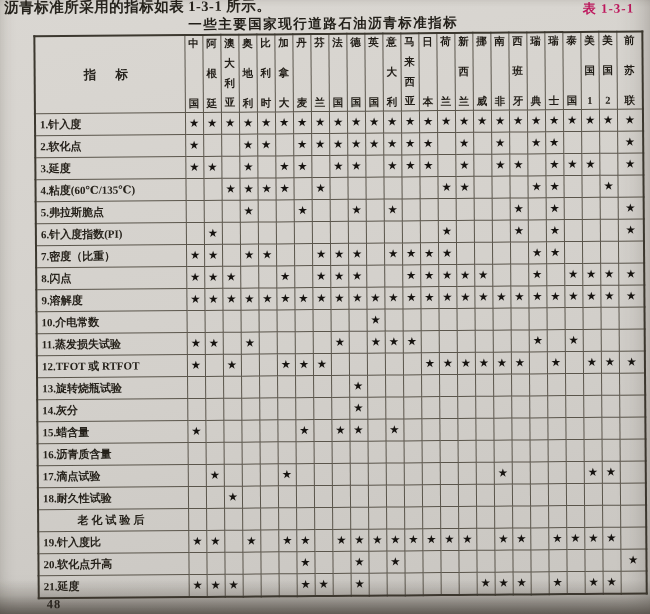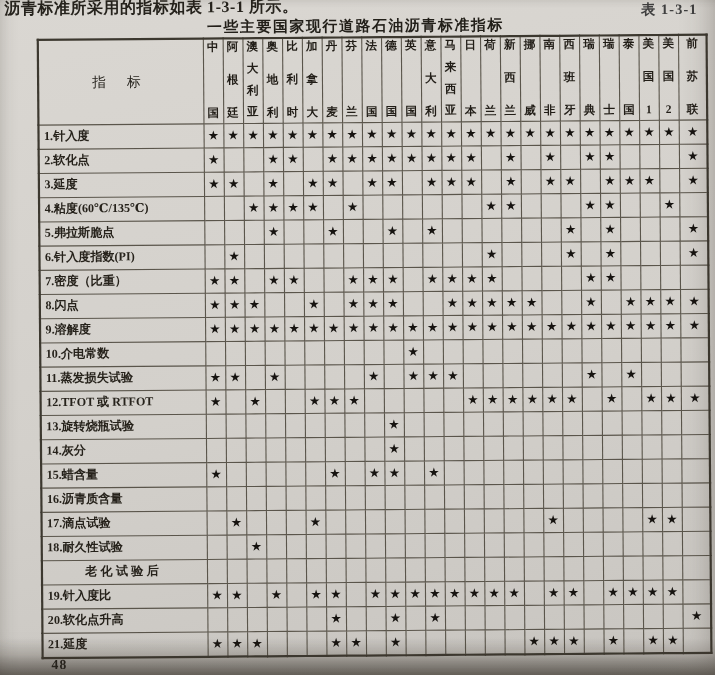--- a/index.html
+++ b/index.html
@@ -13,41 +13,41 @@
     transform:rotate(-0.45deg);
     transform-origin:50% 40%;
   }
   .intro-line{
     position:absolute;top:-4px;left:6px;
     font-size:14.5px;font-weight:700;color:#26231d;letter-spacing:0.5px;
     white-space:nowrap;
   }
   .table-ref{
     position:absolute;top:2px;right:14px;
-    font-size:13px;font-weight:600;color:#404040;letter-spacing:1px;
+    font-size:13px;font-weight:600;color:#be185d;letter-spacing:1px;
   }
   .main-title{
     position:absolute;top:15px;left:0;width:100%;text-align:center;
     font-size:13.5px;font-weight:700;color:#221f19;letter-spacing:1.5px;
   }
   .tbl{
     position:absolute;top:33px;left:35px;
     border-collapse:collapse;table-layout:fixed;
     background:transparent;
   }
   .tbl col.c-label{width:150px;}
   .tbl col.c-country{width:18px;}
   .tbl col.c-last{width:26px;}
   .tbl th,.tbl td{
     border:1px solid #5a554b;padding:0;margin:0;
     color:#221e18;
   }
   .tbl{border:2px solid #3c382f;}
   th.corner{
-    font-size:12.5px;font-weight:400;letter-spacing:8px;
+    font-size:12.5px;font-weight:700;letter-spacing:8px;
     text-align:center;vertical-align:middle;color:#26231d;border-radius:25px;
   }
   th.country{height:76px;vertical-align:middle;font-weight:600;}
   .vh{
     display:flex;flex-direction:column;align-items:center;justify-content:space-between;
     height:70px;padding:2px 0;line-height:1;
     font-size:10.5px;color:#211d17;
   }
   .vh span{display:block;}
   td.rlabel{

